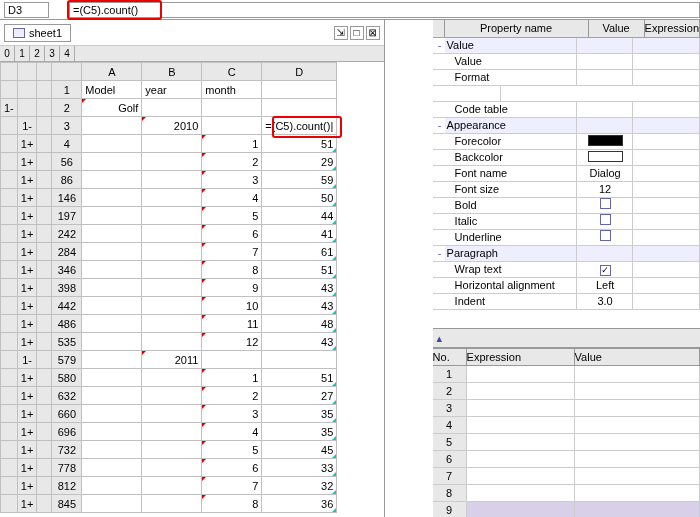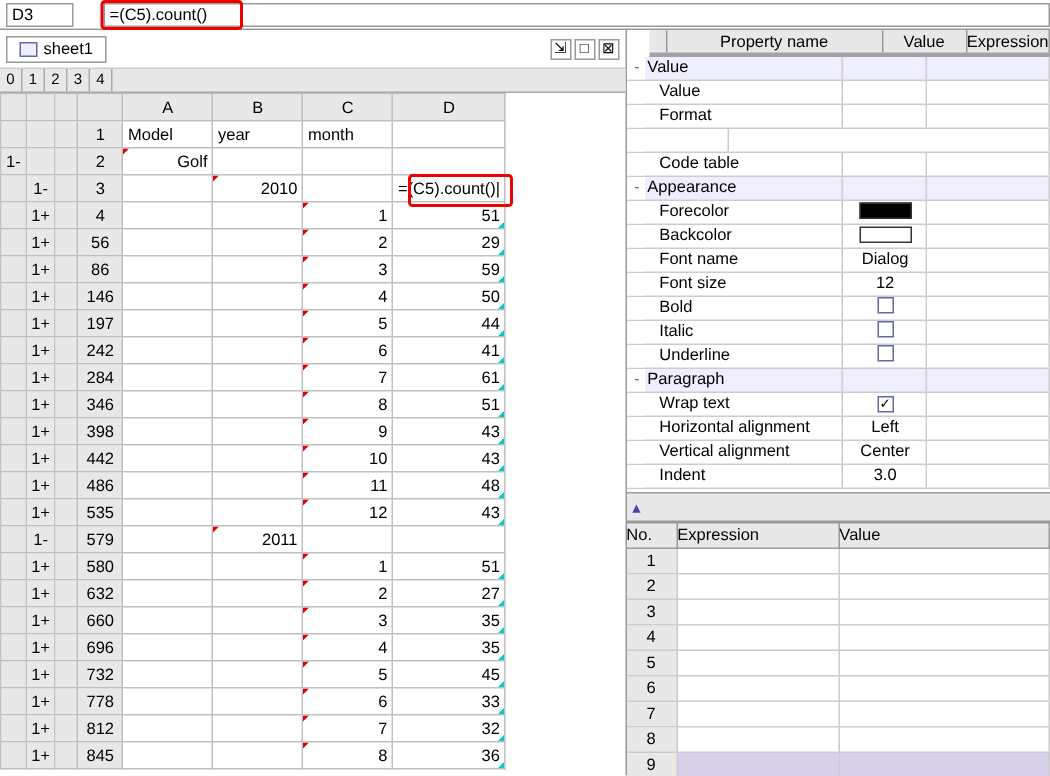--- a/index.html
+++ b/index.html
@@ -4,21 +4,21 @@
 <style>
 * { box-sizing: border-box; margin: 0; padding: 0; font-family: Arial, sans-serif; }
 body { width: 700px; height: 517px; background: #fff; overflow: hidden; font-size: 11px; }
 
 .formula-bar { display: flex; align-items: center; height: 20px; border-bottom: 1px solid #999; padding-left: 4px; }
 .cell-ref { width: 45px; height: 16px; border: 1px solid #999; font-size: 11px; padding: 1px 3px; background: #fff; }
 .formula-input-wrap { position: relative; flex: 1; margin-left: 20px; }
 .formula-input { width: 100%; height: 16px; border: 1px solid #999; font-size: 11px; padding: 1px 3px; }
 .red-box-formula { position: absolute; left: -2px; top: -2px; width: 95px; height: 20px; border: 2px solid #e00; border-radius: 3px; pointer-events: none; }
 
-.container { display: flex; height: 497px; }
+.container { display: flex; height: 497px; gap: 48px; }
 .left-pane { width: 450px; border-right: 1px solid #999; display: flex; flex-direction: column; position: relative; }
 .right-pane { flex: 1; display: flex; flex-direction: column; }
 
 .sheet-tabs { height: 26px; display: flex; align-items: center; padding: 3px 4px; border-bottom: 1px solid #ccc; }
 .sheet-tab { display: flex; align-items: center; gap: 4px; padding: 2px 8px; border: 1px solid #999; background: #fff; font-size: 11px; }
 .sheet-icon { width: 12px; height: 10px; border: 1px solid #66a; background: #eef; }
 .pane-ctrl { margin-left: auto; display: flex; gap: 2px; }
 .pane-btn { width: 14px; height: 14px; border: 1px solid #999; font-size: 10px; line-height: 11px; text-align: center; cursor: pointer; }
 
 .outline-bar { height: 16px; display: flex; background: #e8e8e8; border-bottom: 1px solid #aaa; }
@@ -34,21 +34,21 @@
 .c-a { width: 60px; } .c-b { width: 60px; } .c-c { width: 60px; } .c-d { width: 60px; }
 .txt-r { text-align: right; }
 .red-corner { position: relative; }
 .red-corner::before { content: ''; position: absolute; top: 0; left: 0; border-top: 4px solid #d00; border-right: 4px solid transparent; }
 .cyan-corner { position: relative; }
 .cyan-corner::after { content: ''; position: absolute; bottom: 0; right: 0; border-bottom: 4px solid #0cc; border-left: 4px solid transparent; }
 .og-cell { width: 15px; text-align: center !important; }
 
 .red-box-cell { position: absolute; border: 2px solid #e00; border-radius: 3px; pointer-events: none; z-index: 10; }
 
-.prop-header { display: flex; height: 18px; background: #e8e8e8; border-bottom: 3px solid #a3a3a3; margin-left: 15px; }
+.prop-header { display: flex; height: 18px; background: #e8e8e8; border-bottom: 1px solid #a3a3a3; }
 .prop-header > div { border-right: 1px solid #999; font-size: 11px; text-align: center; line-height: 17px; }
 .ph-name { width: 144px; } .ph-val { width: 56px; } .ph-exp { flex: 1; }
 
 .prop-body { overflow-y: auto; height: 290px; }
 .prop-row { display: flex; height: 16px; border-bottom: 1px solid #ccc; }
 .prop-row > div { border-right: 1px solid #ccc; font-size: 11px; padding-left: 2px; line-height: 15px; overflow: hidden; }
 .pr-tree { width: 12px; text-align: center; color: #66a; background: #fff; border-right: none !important; }
 .pr-name { width: 132px; } .pr-val { width: 56px; text-align: center; } .pr-exp { flex: 1; }
 .cat-row { background: #eef; }
 .swatch { display: inline-block; width: 35px; height: 11px; border: 1px solid #333; margin-top: 1px; }
@@ -459,26 +459,20 @@
           <div class="pr-exp"></div>
         </div>
         <div class="prop-row">
           <div class="pr-tree"></div>
           <div class="pr-name" style="padding-left:10px">Horizontal alignment</div>
           <div class="pr-val">Left</div>
           <div class="pr-exp"></div>
         </div>
         <div class="prop-row">
           <div class="pr-tree"></div>
-          <div class="pr-name" style="padding-left:10px">Vertical alignment</div>
-          <div class="pr-val">Center</div>
-          <div class="pr-exp"></div>
-        </div>
-        <div class="prop-row">
-          <div class="pr-tree"></div>
           <div class="pr-name" style="padding-left:10px">Indent</div>
           <div class="pr-val">3.0</div>
           <div class="pr-exp"></div>
         </div>
       </div>
 
     <div class="splitter">▴</div>
 
     <div class="expr-table">
       <div class="expr-header">

